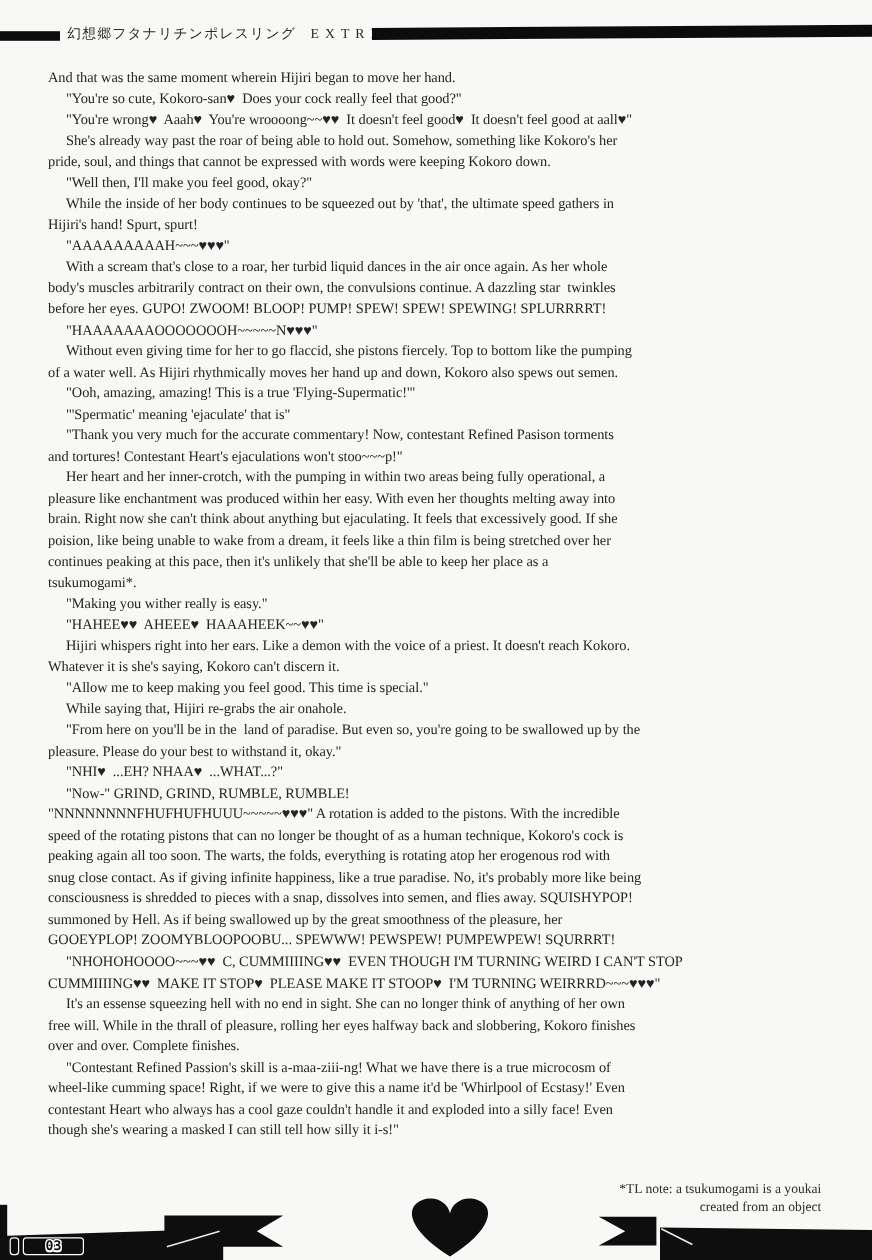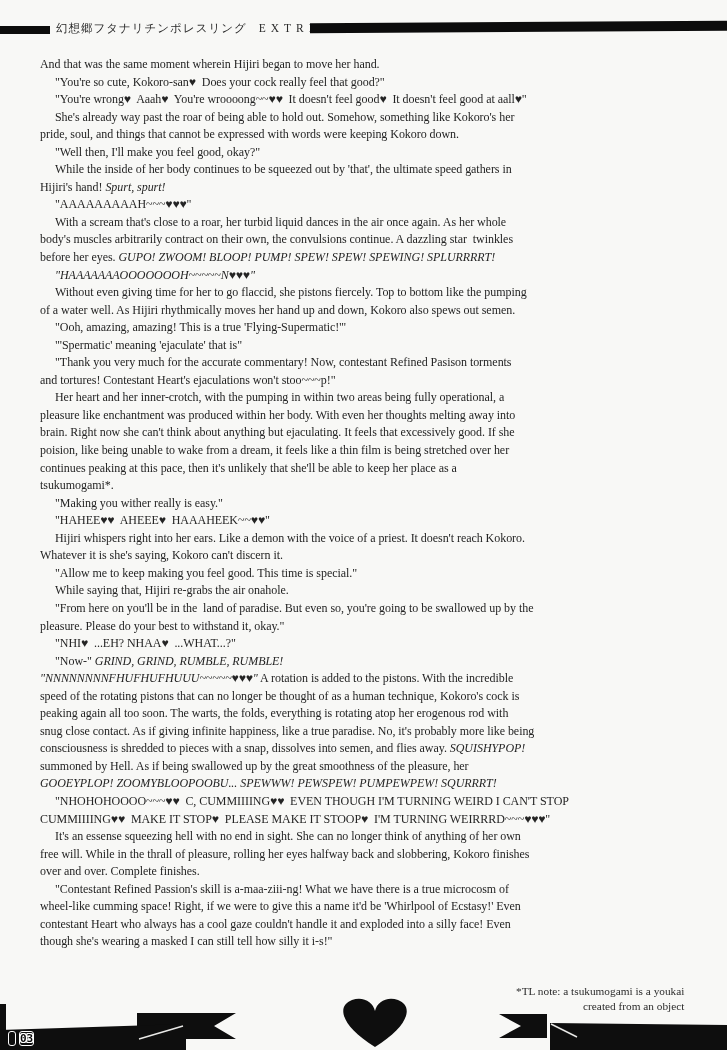--- a/index.html
+++ b/index.html
@@ -18,36 +18,36 @@
     white-space:nowrap;letter-spacing:1px;
   }
   .header-title .en{letter-spacing:5px;margin-left:12px;}
   
   .body-text{
     position:absolute;left:40px;top:56px;width:665px;
     font-size:12px;line-height:17.55px;letter-spacing:-0.05px;
   }
   .line{white-space:pre;height:17.55px;}
   .line.ind{padding-left:15px;}
-  .it{font-style:italic;text-align:center;}
+  .it{text-align:center;}
   
   .tl-note{
     position:absolute;left:516px;top:984px;font-size:11.3px;line-height:15px;color:#2c2c2c;text-align:right;
   }
   
   .footer-svg{position:absolute;left:0;top:988px;}
   
   .page-num{
     position:absolute;left:8px;top:1031px;z-index:2;display:flex;gap:3px;align-items:center;
   }
   .pg-one{
     display:inline-block;width:6px;height:13px;border:1.5px solid #fff;border-radius:3px;
   }
   .pg-box{
-    display:inline-block;border:1.5px solid #fff;border-radius:3px;padding:0 0;
+    display:inline-block;border:1.5px solid #fff;border-radius:3px;padding:0 18px;
     font-family:"DejaVu Sans Mono",monospace;font-weight:bold;font-size:11px;line-height:13px;
     color:#0b0b0b;
     text-shadow:-1px 0 #fff,1px 0 #fff,0 -1px #fff,0 1px #fff,-1px -1px #fff,1px 1px #fff,-1px 1px #fff,1px -1px #fff;
   }
 </style>
 </head>
 <body>
 
 <div class="page">
 
@@ -71,21 +71,21 @@
       <div class="line"><span>body's muscles arbitrarily contract on their own, the convulsions continue. A dazzling star  twinkles</span></div>
       <div class="line"><span>before her eyes. </span><span class="it">GUPO! ZWOOM! BLOOP! PUMP! SPEW! SPEW! SPEWING! SPLURRRRT!</span></div>
       <div class="line ind"><span class="it">"HAAAAAAAOOOOOOOH~~~~~N♥♥♥"</span></div>
       <div class="line ind"><span>Without even giving time for her to go flaccid, she pistons fiercely. Top to bottom like the pumping</span></div>
       <div class="line"><span>of a water well. As Hijiri rhythmically moves her hand up and down, Kokoro also spews out semen.</span></div>
       <div class="line ind"><span>"Ooh, amazing, amazing! This is a true 'Flying-Supermatic!'"</span></div>
       <div class="line ind"><span>"'Spermatic' meaning 'ejaculate' that is"</span></div>
       <div class="line ind"><span>"Thank you very much for the accurate commentary! Now, contestant Refined Pasison torments</span></div>
       <div class="line"><span>and tortures! Contestant Heart's ejaculations won't stoo~~~p!"</span></div>
       <div class="line ind"><span>Her heart and her inner-crotch, with the pumping in within two areas being fully operational, a</span></div>
-      <div class="line"><span>pleasure like enchantment was produced within her body. With even her thoughts melting away into</span></div>
+      <div class="line"><span>pleasure like enchantment was produced within her easy. With even her thoughts melting away into</span></div>
       <div class="line"><span>brain. Right now she can't think about anything but ejaculating. It feels that excessively good. If she</span></div>
       <div class="line"><span>poision, like being unable to wake from a dream, it feels like a thin film is being stretched over her</span></div>
       <div class="line"><span>continues peaking at this pace, then it's unlikely that she'll be able to keep her place as a</span></div>
       <div class="line"><span>tsukumogami*.</span></div>
       <div class="line ind"><span>"Making you wither really is easy."</span></div>
       <div class="line ind"><span>"HAHEE♥♥  AHEEE♥  HAAAHEEK~~♥♥"</span></div>
       <div class="line ind"><span>Hijiri whispers right into her ears. Like a demon with the voice of a priest. It doesn't reach Kokoro.</span></div>
       <div class="line"><span>Whatever it is she's saying, Kokoro can't discern it.</span></div>
       <div class="line ind"><span>"Allow me to keep making you feel good. This time is special."</span></div>
       <div class="line ind"><span>While saying that, Hijiri re-grabs the air onahole.</span></div>

